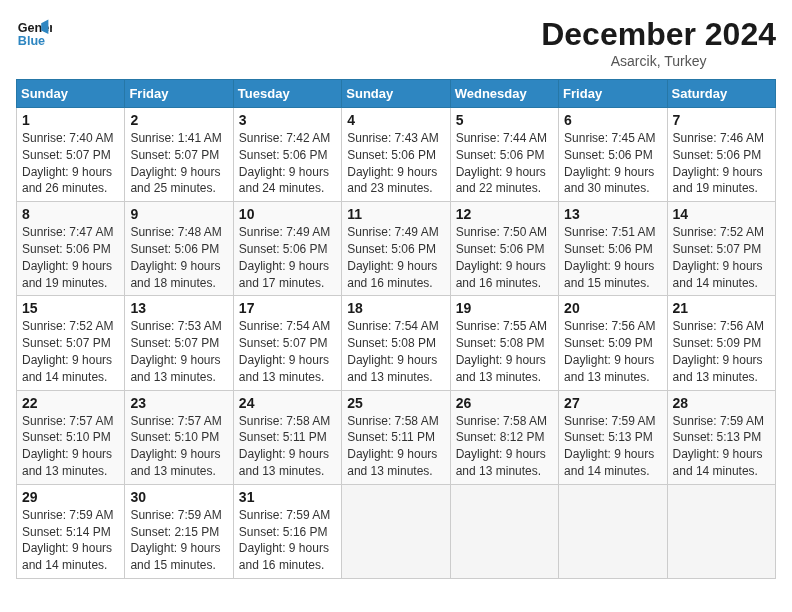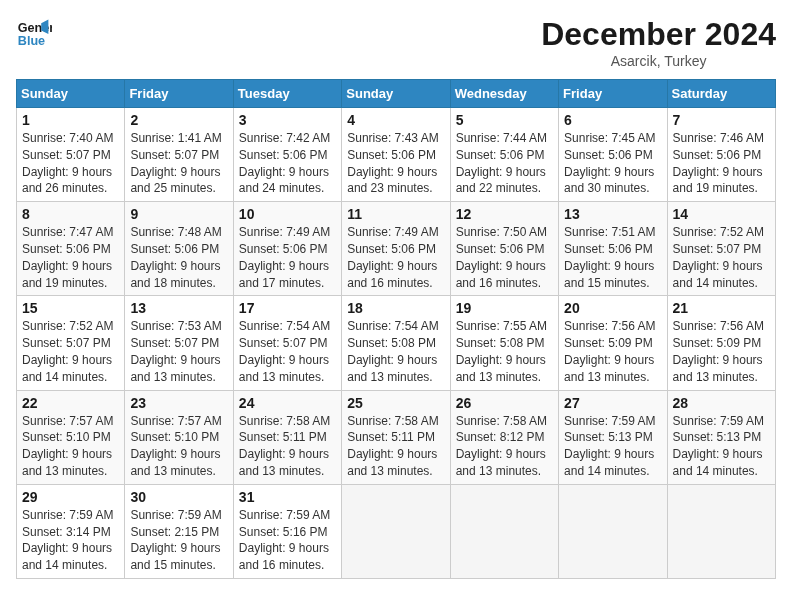--- a/index.html
+++ b/index.html
@@ -340,21 +340,21 @@
           <span>Sunset: 5:13 PM</span><br>
           <span>Daylight: 9 hours and 14 minutes.</span>
         </div>
       </td>
       </tr>
       <tr>
         <td>
         <span class="day-num">29</span>
         <div class="day-info">
           <span>Sunrise: 7:59 AM</span><br>
-          <span>Sunset: 3:14 PM</span><br>
+          <span>Sunset: 5:14 PM</span><br>
           <span>Daylight: 9 hours and 14 minutes.</span>
         </div>
       </td>
         <td>
         <span class="day-num">30</span>
         <div class="day-info">
           <span>Sunrise: 7:59 AM</span><br>
           <span>Sunset: 2:15 PM</span><br>
           <span>Daylight: 9 hours and 15 minutes.</span>
         </div>

